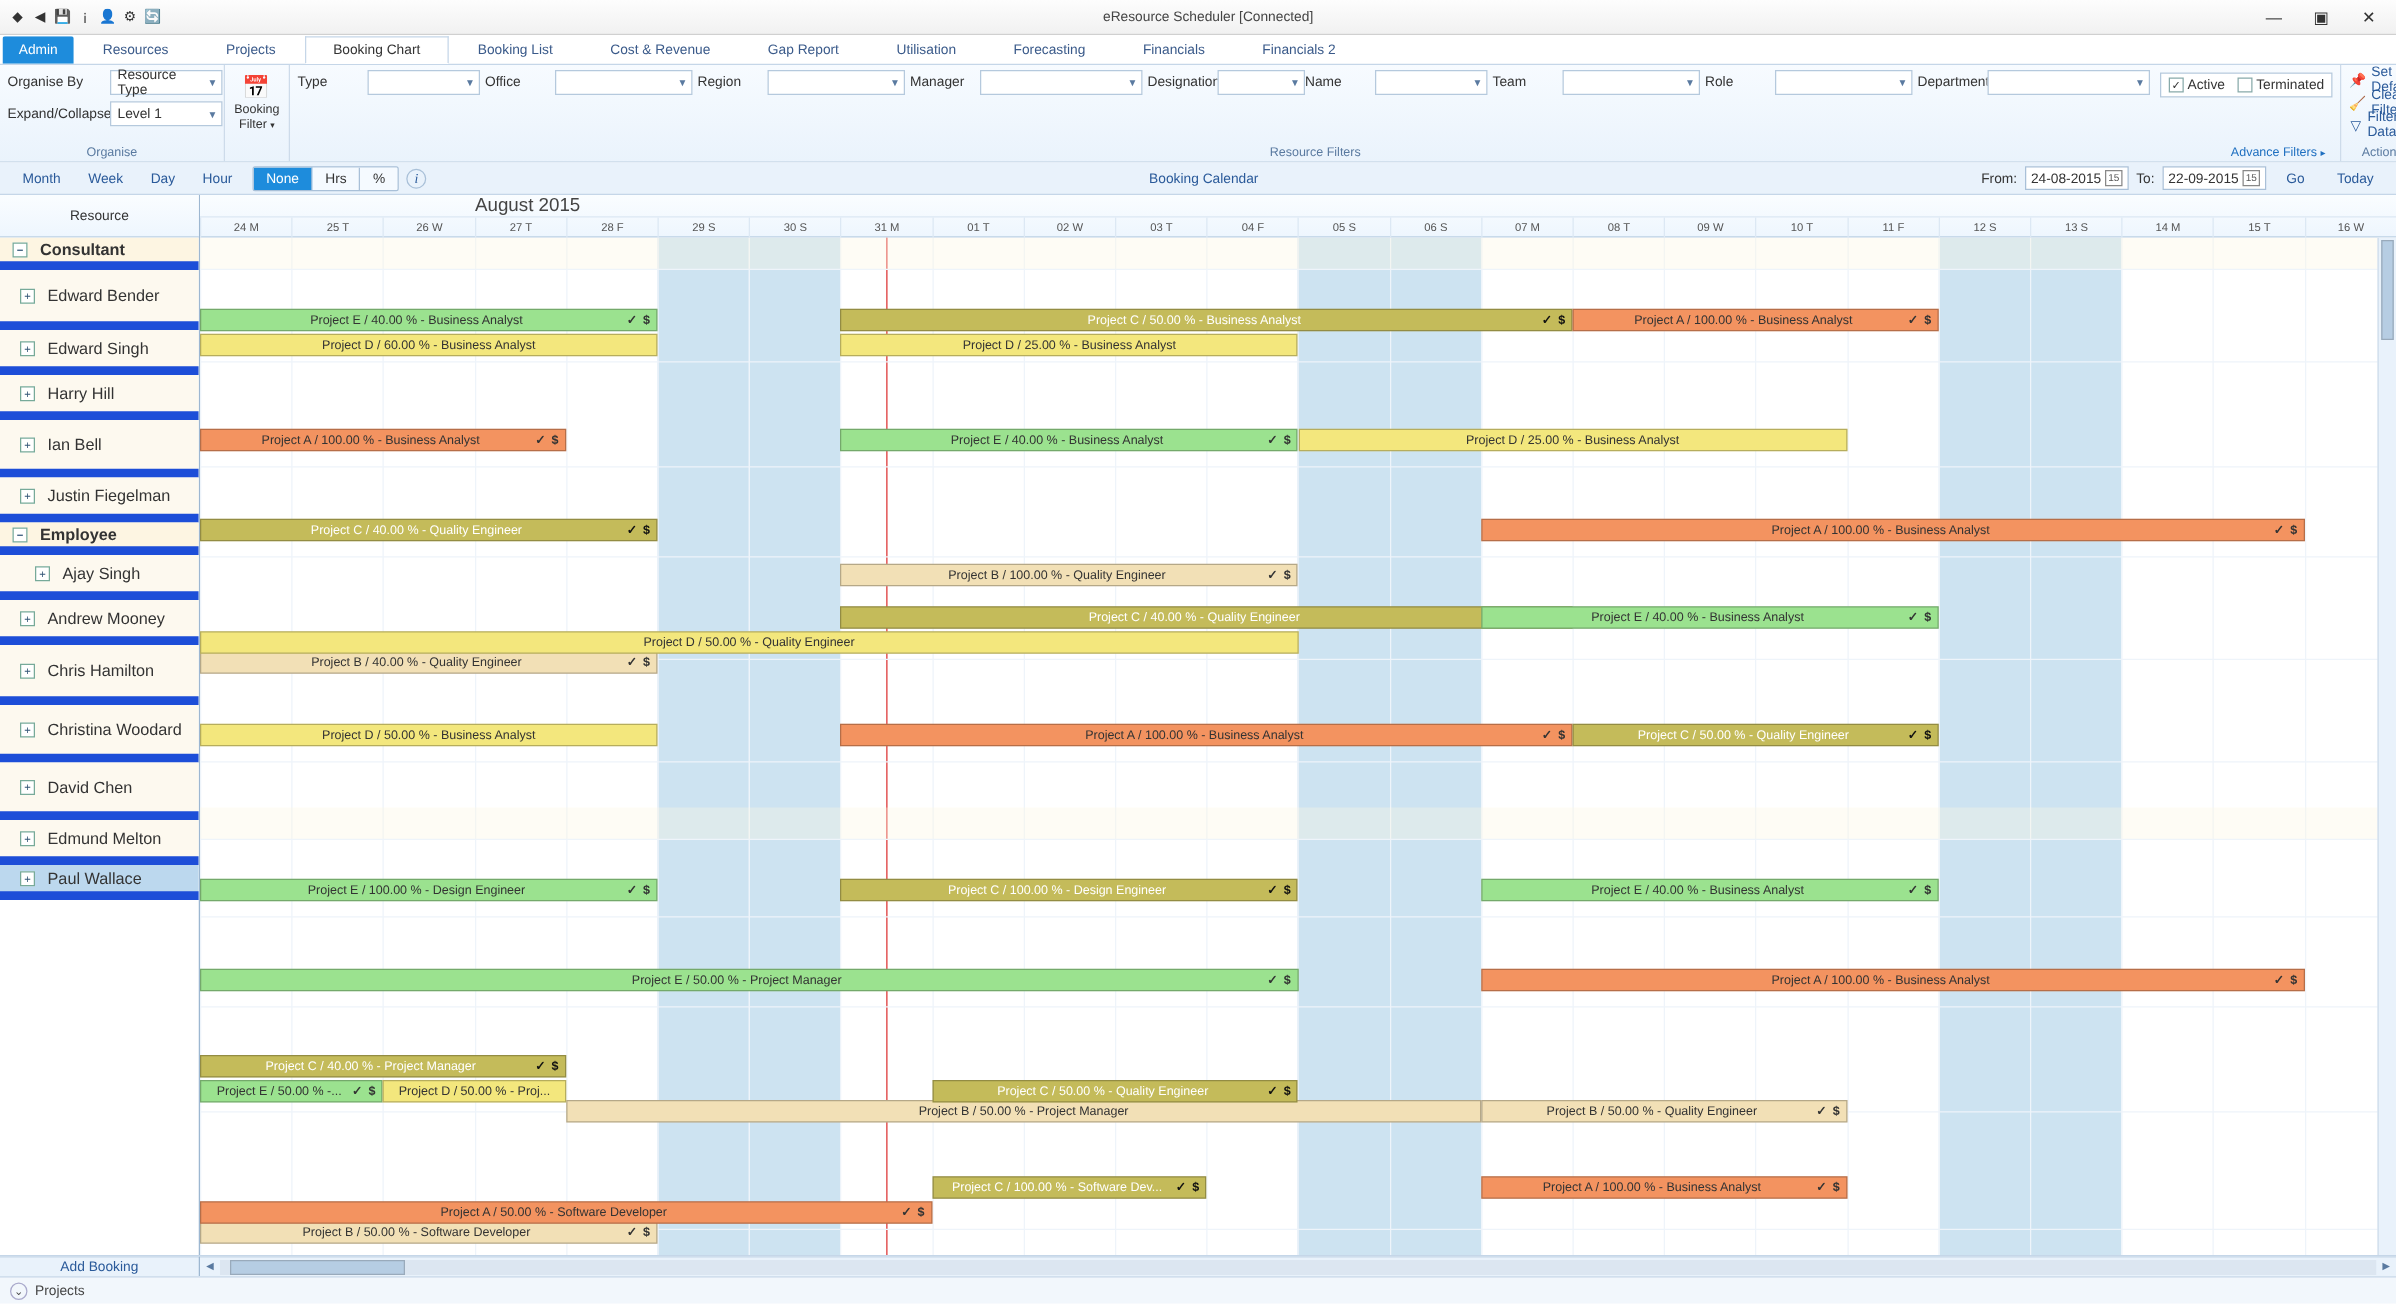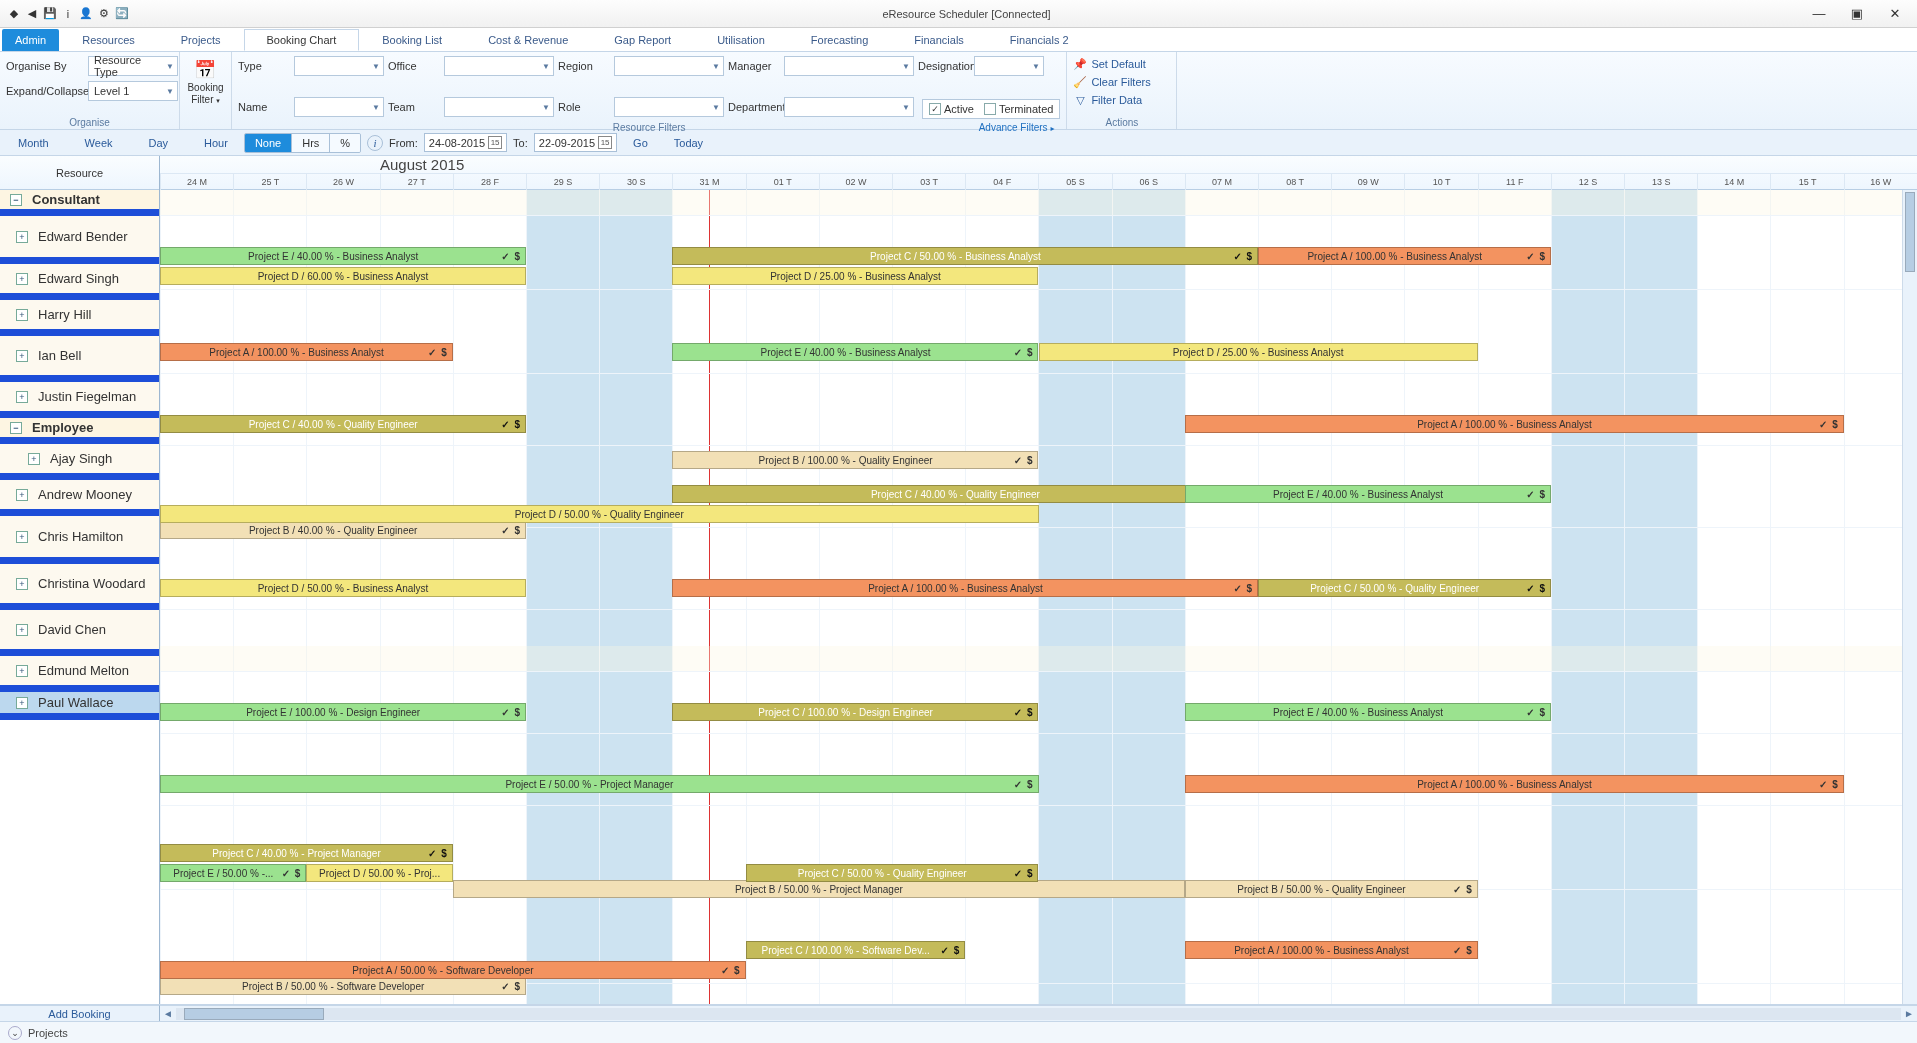--- a/index.html
+++ b/index.html
@@ -159,21 +159,21 @@
         <div class="bigbtn">
       <span class="ico">📅</span>
       <span>Booking</span>
       <span><span>Filter</span> <span style="font-size:7px">▾</span></span>
     </div>
       </div>
     <div class="caption">&nbsp;</div>
   </div>
 
   <div class="rgroup" style="flex:0 0 auto" id="filters-group">
-    <div class="body" style="flex-direction:column;gap:16px">
+    <div class="body" style="flex-direction:row;gap:0">
       <div style="display:flex;gap:4px" id="frow1">
           <div class="fld">
             <label style="width: 52px;">Type</label>
             <div class="dd" style="width: 90px;">
               <span></span>
               <span class="arrow">▼</span>
             </div>
           </div>
           <div class="fld">
             <label style="width: 52px;">Office</label>
@@ -266,32 +266,33 @@
       <div class="actrow">
           <span class="ico">▽</span>
           <span>Filter Data</span>
         </div>
     </div>
     <div class="caption">Actions</div>
   </div>
 </div>
 
 <div class="viewbar">
-  <div id="scales" style="display:flex;gap:16px">
+  <div id="scales" style="display:flex;gap:2px">
       <div class="vbtn">Month</div>
       <div class="vbtn">Week</div>
       <div class="vbtn">Day</div>
       <div class="vbtn">Hour</div>
     </div>
   <div class="btng" id="modes">
       <div class="sel">None</div>
       <div>Hrs</div>
       <div>%</div>
     </div>
   <div class="vbtn" style="border:1px solid #a9c0d8;border-radius:8px;width:16px;height:16px;padding:0;display:flex;align-items:center;justify-content:center;font-style:italic;font-family:serif">i</div>
+  <div class="center">Booking Calendar</div>
   <span>From:</span>
   <div class="dtin">
       <span>24-08-2015</span>
       <span class="calico">15</span>
     </div>
   <span>To:</span>
   <div class="dtin">
       <span>22-09-2015</span>
       <span class="calico">15</span>
     </div>

